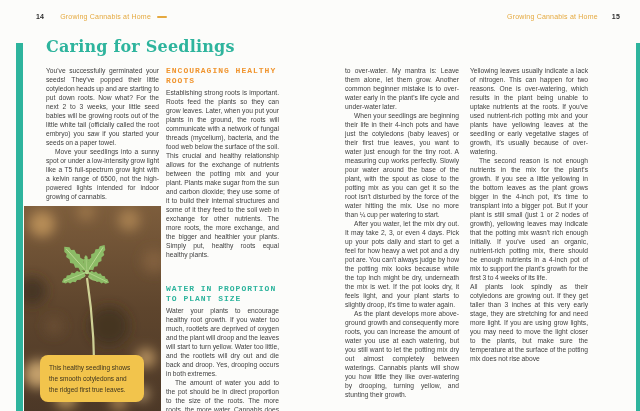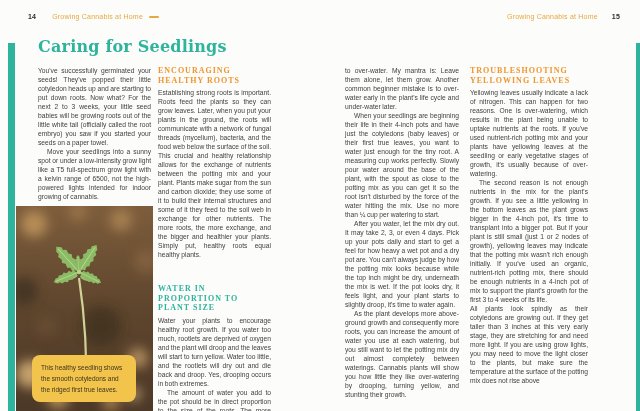--- a/index.html
+++ b/index.html
@@ -4,38 +4,38 @@
 <style>
   :root{
     --teal:#2eb49d; --orange:#f0952f; --amber:#e5a93f;
     --body_text:#414141; --folio:#2e2e2e; --page_bg:#fcfcfa;
     --caption_bg:#f2c44c; --caption_text:#3d3420;
   }
   html,body{margin:0;padding:0;background:#ffffff;}
   .spread{position:relative;width:640px;height:411px;background:var(--page_bg);
     font-family:"Liberation Sans",sans-serif;overflow:hidden;}
   .page{position:absolute;top:0;width:320px;height:411px;overflow:hidden;}
-  .page.left{left:8px;} .page.right{left:320px;}
+  .page.left{left:16px;} .page.right{left:320px;}
   .edge-bar{position:absolute;top:43px;bottom:0;background:var(--teal);}
   .edge-bar.l{left:0;width:7px;} .edge-bar.r{right:0;width:4px;}
   .hdr{position:absolute;top:13px;display:flex;align-items:center;font-size:7px;line-height:8px;}
   .hdr-left{left:20px;} .hdr-right{right:20px;}
   .folio{font-weight:bold;color:var(--folio);letter-spacing:0.2px;}
   .runhead{color:var(--amber);letter-spacing:0.2px;}
   .hdr-left .runhead{margin-left:16px;}
   .hdr-right .runhead{margin-right:14px;}
   .hdr-dash{width:10px;height:1.5px;border-radius:1px;background:var(--amber);margin-left:6px;}
   .title{position:absolute;left:30px;top:37px;margin:0;
     font-family:"DejaVu Serif",serif;font-weight:bold;font-size:16px;
     letter-spacing:0.2px;color:var(--teal);}
   .col{position:absolute;top:66px;}
   .col p{margin:0;font-size:6.7px;line-height:9px;color:var(--body_text);
     text-align:justify;word-spacing:-0.2px;}
   .col p.ind{text-indent:9px;}
-  h2.sec{font-family:Liberation Serif, serif;font-weight:bold;font-size:8px;
+  h2.sec{font-family:Liberation Mono, monospace;font-weight:bold;font-size:8px;
     line-height:9.5px;letter-spacing:1px;margin:0 0 3px 0;text-transform:uppercase;}
   h2.sec.mt{margin-top:25px;}
   .c-orange{color:var(--orange);} .c-teal{color:var(--teal);}
   .photo{position:absolute;left:8px;top:206px;width:137px;height:205px;overflow:hidden;margin:0;}
   .photo svg{display:block;}
   .cap{position:absolute;left:16px;bottom:9px;width:86px;background:var(--caption_bg);
     border-radius:8px;padding:7px 9px;font-size:6.5px;line-height:11px;
     color:var(--caption_text);text-align:left;}
 </style>
 </head>
@@ -123,20 +123,19 @@
     <span class="edge-bar r"></span>
 
     <div class="col" style="left:25px;width:114px;">
       <p>to over-water. My mantra is: Leave them alone, let them grow. Another common beginner mistake is to over-water early in the plant's life cycle and under-water later.</p>
       <p class="ind">When your seedlings are beginning their life in their 4-inch pots and have just the cotyledons (baby leaves) or their first true leaves, you want to water just enough for the tiny root. A measuring cup works perfectly. Slowly pour water around the base of the plant, with the spout as close to the potting mix as you can get it so the root isn't disturbed by the force of the water hitting the mix. Use no more than ¼ cup per watering to start.</p>
       <p class="ind">After you water, let the mix dry out. It may take 2, 3, or even 4 days. Pick up your pots daily and start to get a feel for how heavy a wet pot and a dry pot are. You can't always judge by how the potting mix looks because while the top inch might be dry, underneath the mix is wet. If the pot looks dry, it feels light, and your plant starts to slightly droop, it's time to water again.</p>
       <p class="ind">As the plant develops more above-ground growth and consequently more roots, you can increase the amount of water you use at each watering, but you still want to let the potting mix dry out almost completely between waterings. Cannabis plants will show you how little they like over-watering by drooping, turning yellow, and stunting their growth.</p>
     </div>
 
     <div class="col" style="left:150px;width:118px;">
-      <h2 class="sec c-orange">TROUBLESHOOTING YELLOWING LEAVES</h2>
       <p>Yellowing leaves usually indicate a lack of nitrogen. This can happen for two reasons. One is over-watering, which results in the plant being unable to uptake nutrients at the roots. If you've used nutrient-rich potting mix and your plants have yellowing leaves at the seedling or early vegetative stages of growth, it's usually because of over-watering.</p>
       <p class="ind">The second reason is not enough nutrients in the mix for the plant's growth. If you see a little yellowing in the bottom leaves as the plant grows bigger in the 4-inch pot, it's time to transplant into a bigger pot. But if your plant is still small (just 1 or 2 nodes of growth), yellowing leaves may indicate that the potting mix wasn't rich enough initially. If you've used an organic, nutrient-rich potting mix, there should be enough nutrients in a 4-inch pot of mix to support the plant's growth for the first 3 to 4 weeks of its life.</p>
       <p>All plants look spindly as their cotyledons are growing out. If they get taller than 3 inches at this very early stage, they are stretching for and need more light. If you are using grow lights, you may need to move the light closer to the plants, but make sure the temperature at the surface of the potting mix does not rise above</p>
     </div>
   </div>
 
 </div>
 
 </body></html>

